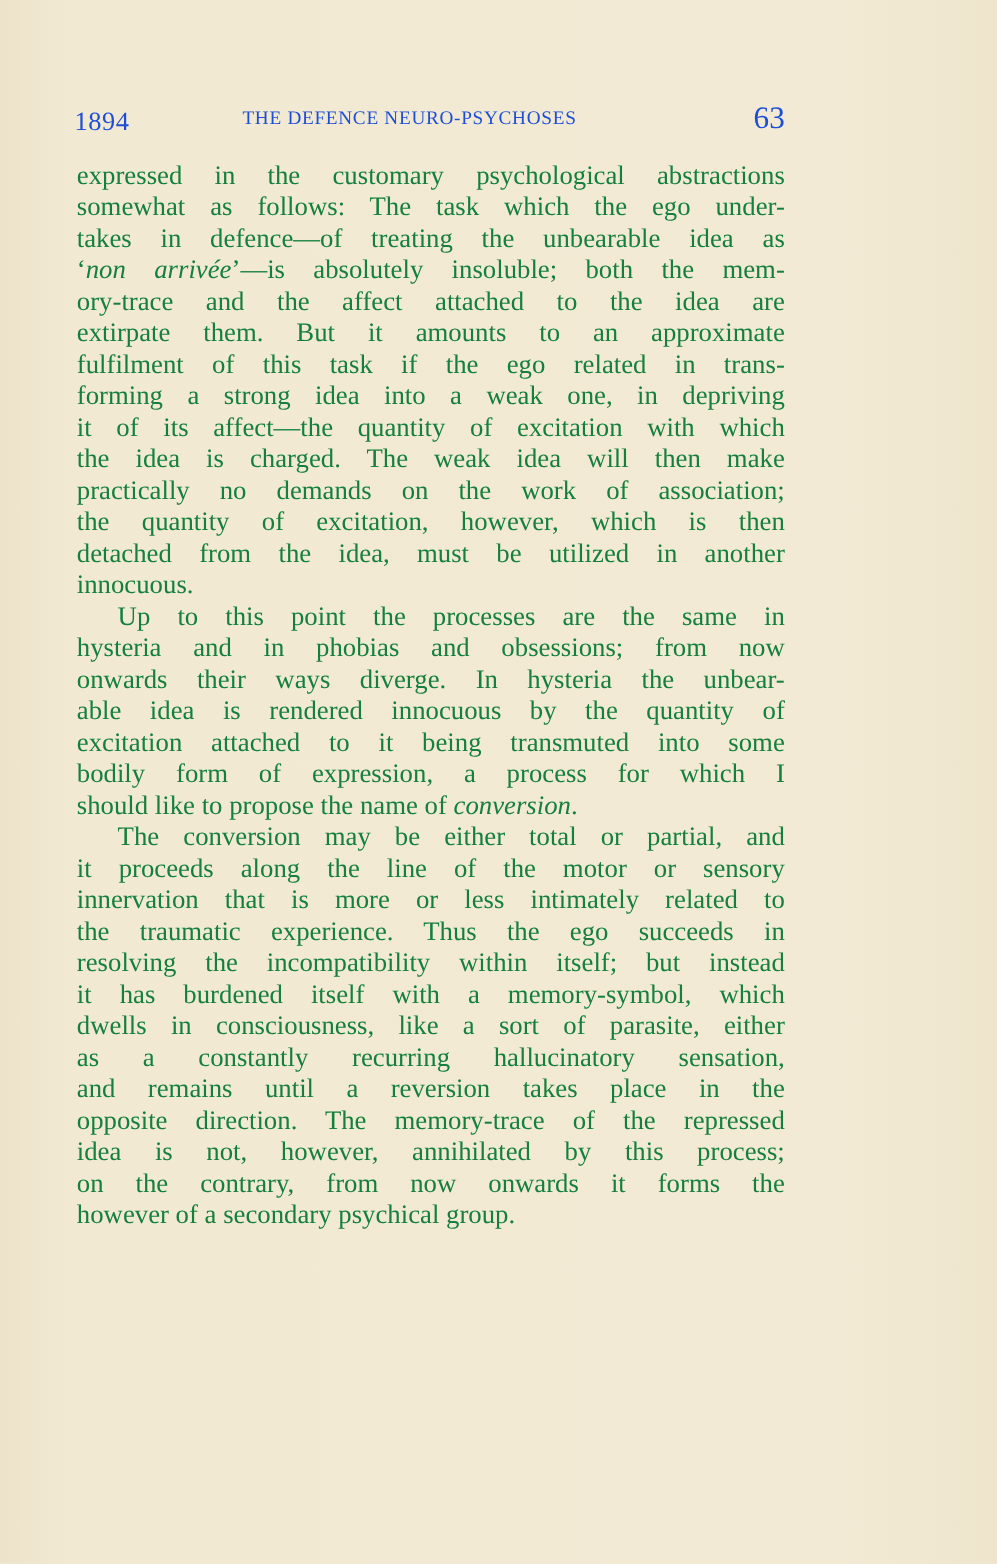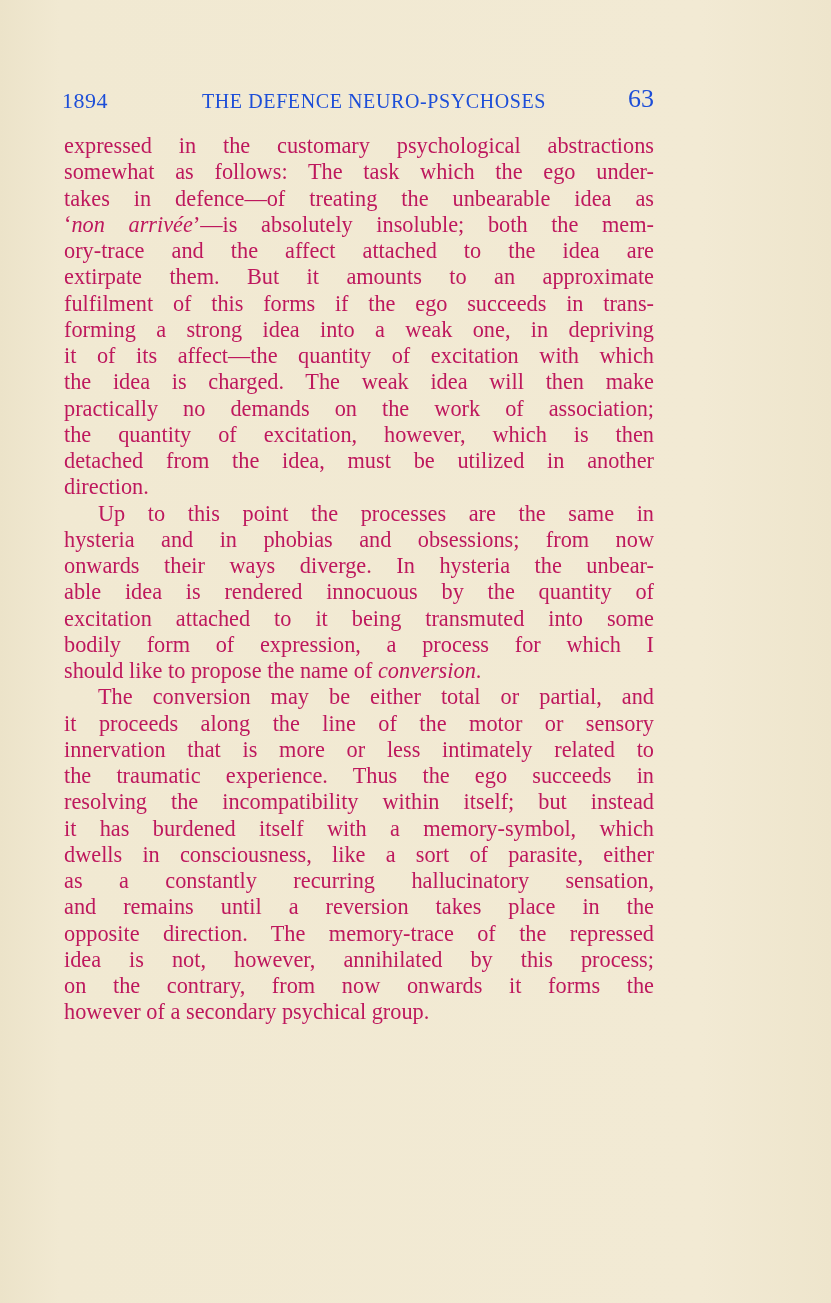--- a/index.html
+++ b/index.html
@@ -35,37 +35,37 @@
       position: absolute;
       left: -2px;
       top: 4px;
       font-size: 22px;
       letter-spacing: 0.5px;
     }
     .rh-title {
       position: absolute;
       left: 138px;
       top: 6px;
-      font-size: 20px;
+      font-size: 16px;
       letter-spacing: 0.6px;
     }
     .rh-page {
       position: absolute;
       right: 2px;
       top: 0px;
       font-size: 26px;
     }
     .body-text {
       position: absolute;
       top: 133px;
       left: 0;
       width: 590px;
       font-size: 22.3px;
       line-height: 26.25px;
-      color: #be185d;
+      color: #15803d;
     }
     .line {
       display: block;
       white-space: nowrap;
       text-align: justify;
       text-align-last: justify;
       height: 26.25px;
     }
     .line.last {
       text-align-last: left;
@@ -90,28 +90,28 @@
 
   <div class="body-text">
 
     <div>
       <span class="line">expressed in the customary psychological abstractions</span>
       <span class="line">somewhat as follows: The task which the ego under-</span>
       <span class="line">takes in defence—of treating the unbearable idea as</span>
       <span class="line"><span>‘</span><span class="it">non arrivée</span><span>’—is absolutely insoluble; both the mem-</span></span>
       <span class="line">ory-trace and the affect attached to the idea are</span>
       <span class="line">extirpate them. But it amounts to an approximate</span>
-      <span class="line">fulfilment of this forms if the ego succeeds in trans-</span>
+      <span class="line">fulfilment of this task if the ego related in trans-</span>
       <span class="line">forming a strong idea into a weak one, in depriving</span>
       <span class="line">it of its affect—the quantity of excitation with which</span>
       <span class="line">the idea is charged. The weak idea will then make</span>
       <span class="line">practically no demands on the work of association;</span>
       <span class="line">the quantity of excitation, however, which is then</span>
       <span class="line">detached from the idea, must be utilized in another</span>
-      <span class="line last">direction.</span>
+      <span class="line last">innocuous.</span>
     </div>
 
     <div>
       <span class="line indent-wide">Up to this point the processes are the same in</span>
       <span class="line">hysteria and in phobias and obsessions; from now</span>
       <span class="line">onwards their ways diverge. In hysteria the unbear-</span>
       <span class="line">able idea is rendered innocuous by the quantity of</span>
       <span class="line">excitation attached to it being transmuted into some</span>
       <span class="line">bodily form of expression, a process for which I</span>
       <span class="line last"><span>should like to propose the name of </span><span class="it">conversion</span><span>.</span></span>

